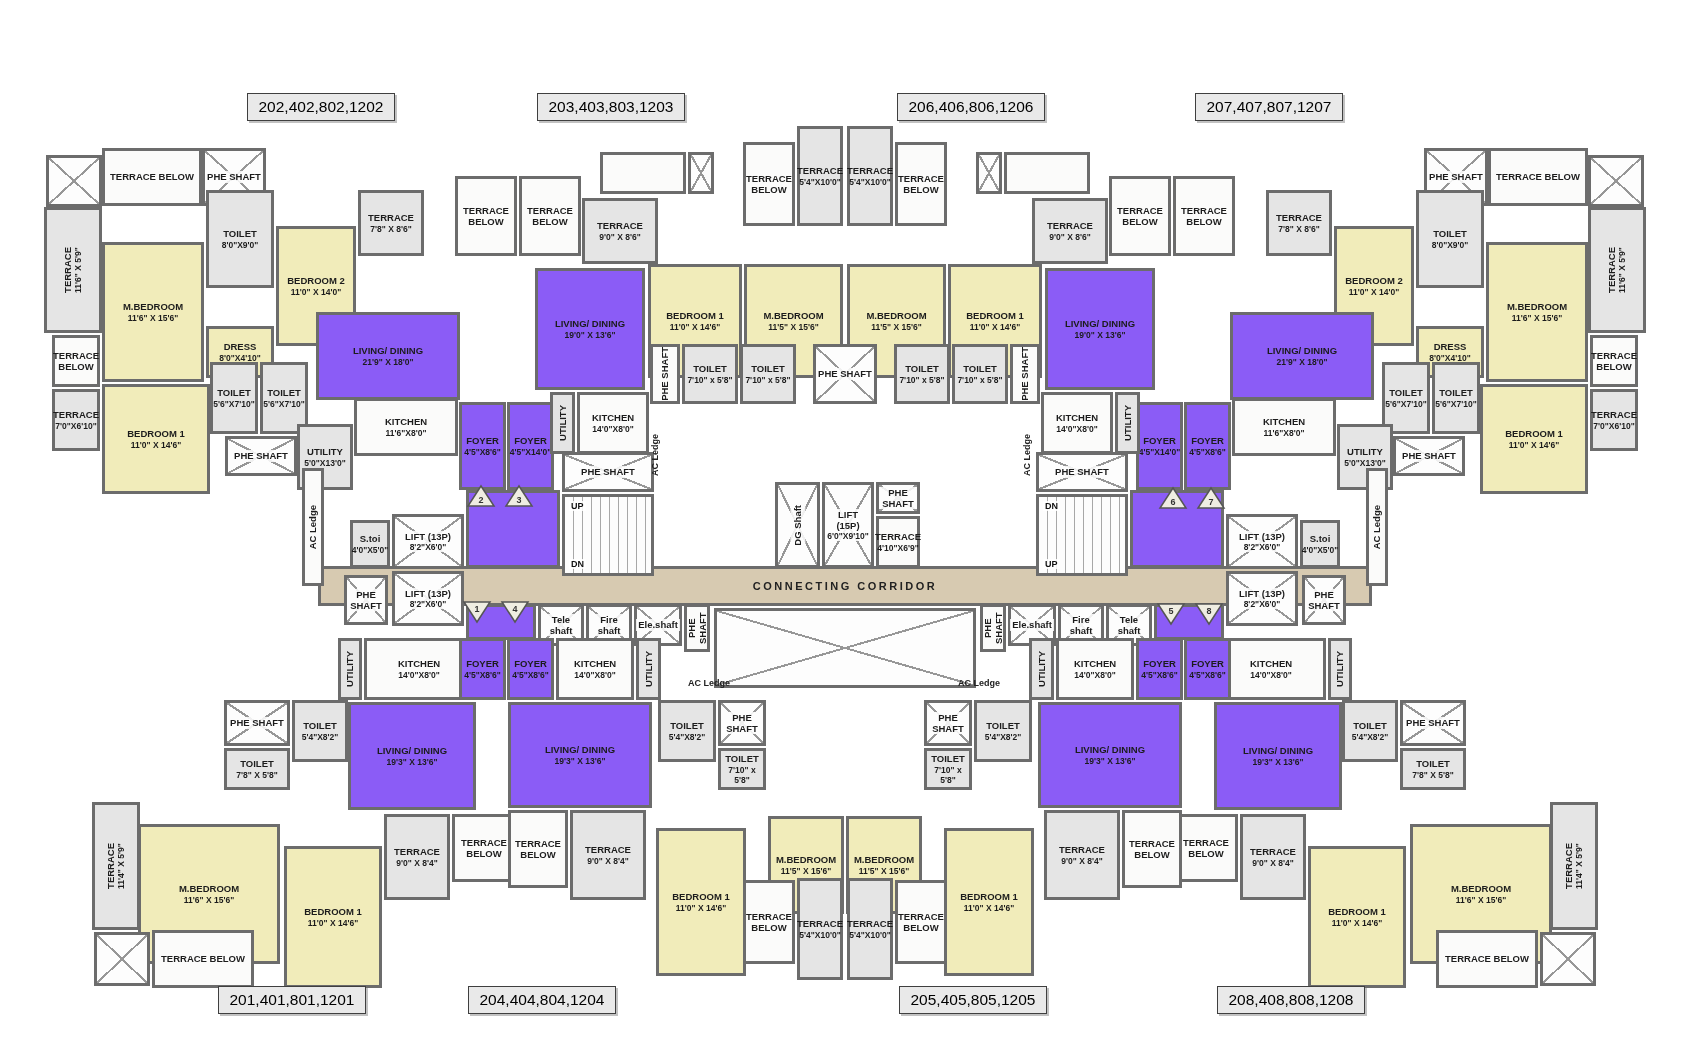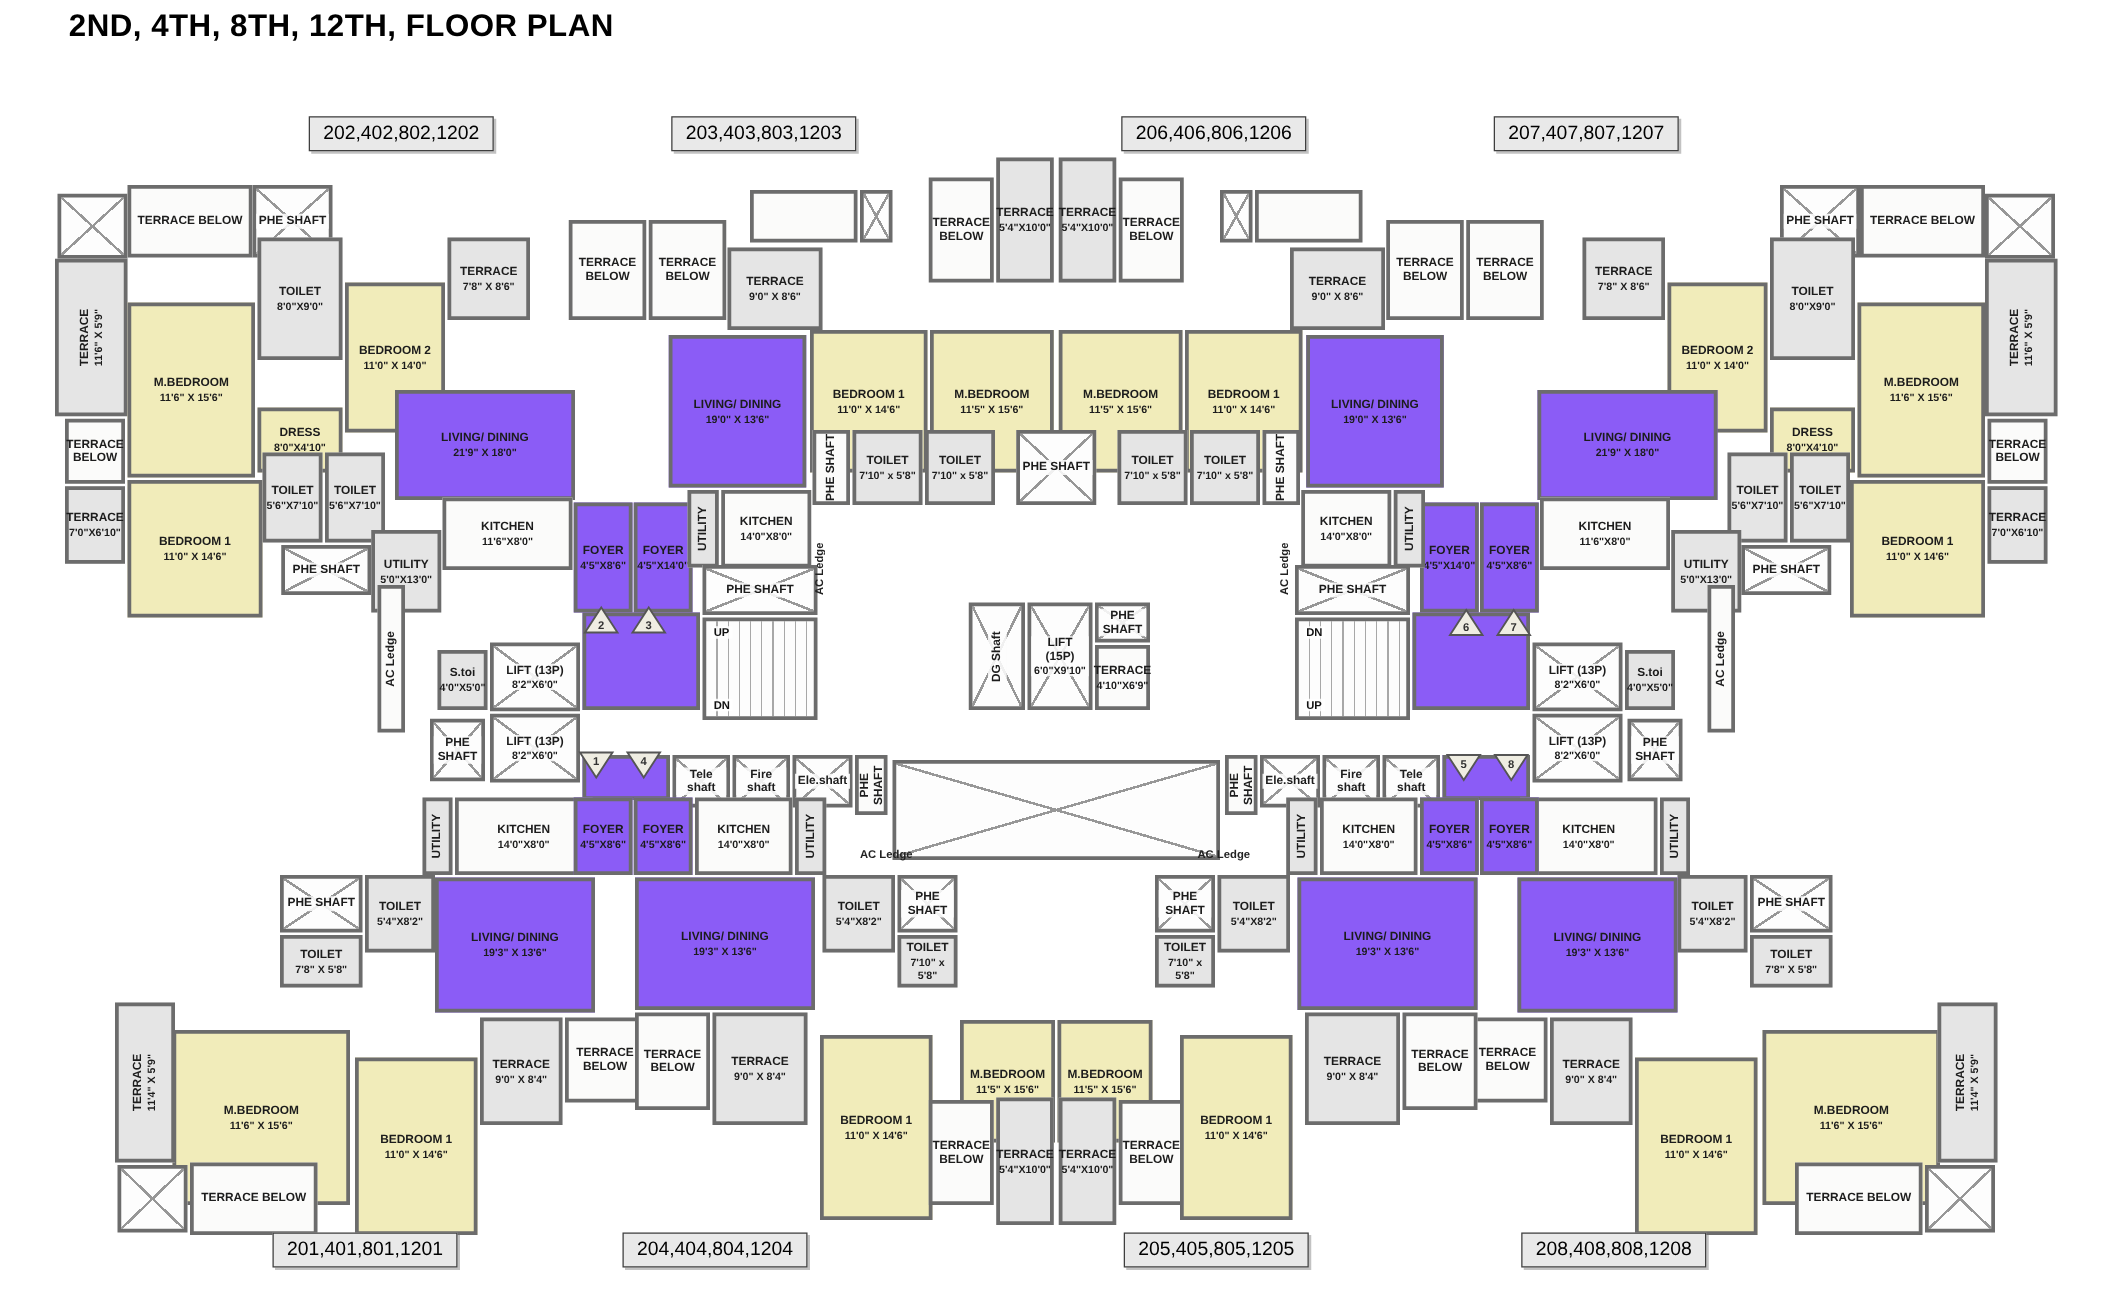--- a/index.html
+++ b/index.html
@@ -27,22 +27,24 @@
   .unitlabel{position:absolute;background:#e9e9e9;border:1px solid #3f3f3f;box-shadow:2px 2px 0 #c2c2c2;display:flex;align-items:center;justify-content:center;font-size:15.5px;color:#000;}
   .freetext{position:absolute;font-size:9px;font-weight:bold;color:#222;white-space:nowrap;}
   .freetext.vert{writing-mode:vertical-rl;transform:rotate(180deg);white-space:normal;}
   .marker{position:absolute;width:30px;height:24px;}
 </style>
 </head>
 <body>
 
 <div id="plan">
   <div class="title">
-    <div>2ND, 4TH, 8TH, 12TH, FLOOR PLAN</div>
   </div>
+<div class="corridor" style="left: 318px; top: 566px; width: 1054px; height: 40px;">
+      <span>CONNECTING  CORRIDOR</span>
+    </div>
     <div class="room f-shaft" style="left: 46px; top: 155px; width: 56px; height: 52px;"></div>
     <div class="room f-shaft" style="left: 1588px; top: 155px; width: 56px; height: 52px;"></div>
     <div class="room f-white" style="left: 102px; top: 148px; width: 100px; height: 58px;">
       <div class="lbl">
         <div class="rl">TERRACE BELOW</div>
       </div>
     </div>
     <div class="room f-white" style="left: 1488px; top: 148px; width: 100px; height: 58px;">
       <div class="lbl">
         <div class="rl">TERRACE BELOW</div>
@@ -886,16 +888,16 @@
       </svg></div>
     <div class="freetext" style="left: 688px; top: 678px;">AC Ledge</div>
     <div class="freetext" style="left: 958px; top: 678px;">AC Ledge</div>
     <div class="freetext vert" style="left: 650px; top: 406px; height: 70px;">AC Ledge</div>
     <div class="freetext vert" style="left: 1022px; top: 406px; height: 70px;">AC Ledge</div>
     <div class="unitlabel" style="left: 247px; top: 93px; width: 146px; height: 26px;">202,402,802,1202</div>
     <div class="unitlabel" style="left: 537px; top: 93px; width: 146px; height: 26px;">203,403,803,1203</div>
     <div class="unitlabel" style="left: 897px; top: 93px; width: 146px; height: 26px;">206,406,806,1206</div>
     <div class="unitlabel" style="left: 1195px; top: 93px; width: 146px; height: 26px;">207,407,807,1207</div>
     <div class="unitlabel" style="left: 218px; top: 986px; width: 146px; height: 26px;">201,401,801,1201</div>
-    <div class="unitlabel" style="left: 498px; top: 986px; width: 146px; height: 26px;">204,404,804,1204</div>
+    <div class="unitlabel" style="left: 468px; top: 986px; width: 146px; height: 26px;">204,404,804,1204</div>
     <div class="unitlabel" style="left: 899px; top: 986px; width: 146px; height: 26px;">205,405,805,1205</div>
     <div class="unitlabel" style="left: 1217px; top: 986px; width: 146px; height: 26px;">208,408,808,1208</div>
   </div>
 
 </body></html>

